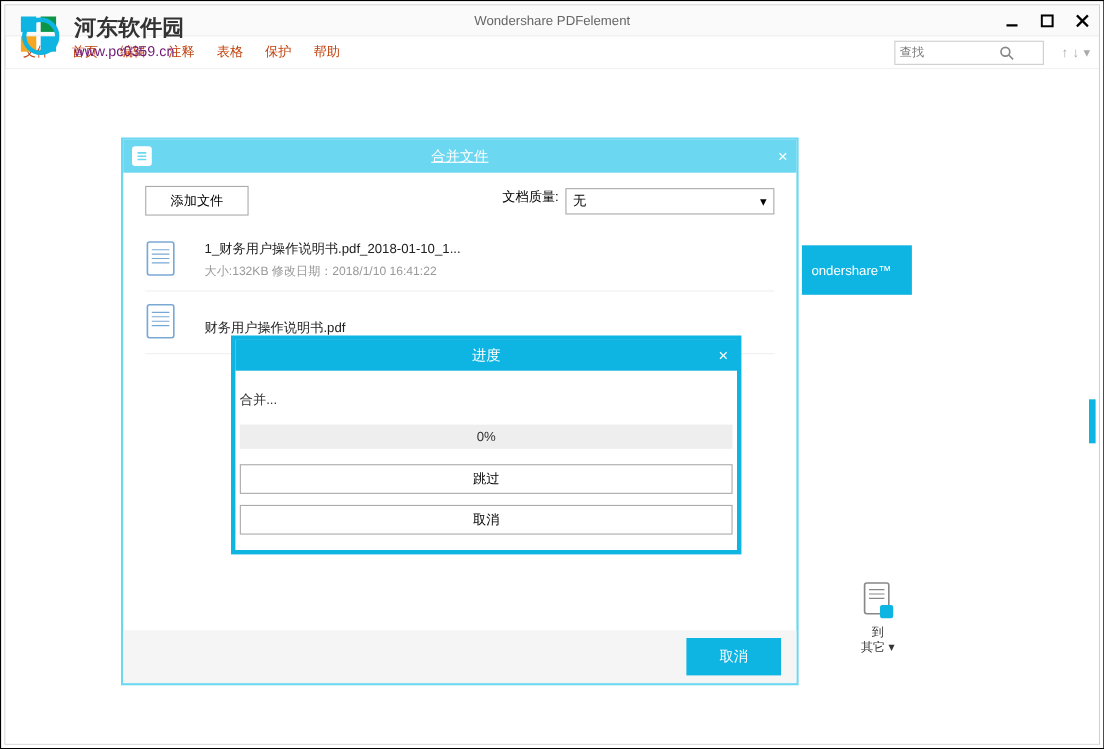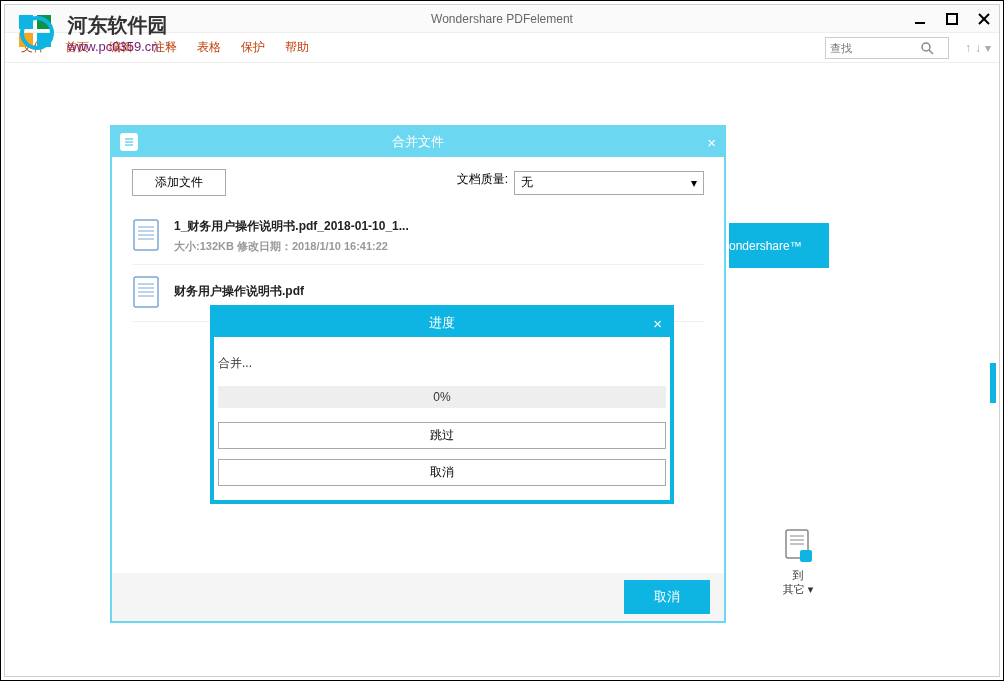--- a/index.html
+++ b/index.html
@@ -5,45 +5,45 @@
 * { box-sizing: border-box; margin: 0; padding: 0; font-family: "Microsoft YaHei", Arial, sans-serif; }
 body { width: 1004px; height: 681px; background: #fff; position: relative; overflow: hidden; }
 .outer-border { position: absolute; inset: 0; border: 1px solid #000; }
 .window { position: absolute; top: 4px; left: 4px; right: 4px; bottom: 4px; background: #fff; border: 1px solid #d0d0d0; }
 .titlebar { height: 28px; background: #fafafa; display: flex; align-items: center; position: relative; border-bottom: 1px solid #eee; }
 .titlebar-title { position: absolute; left: 50%; transform: translateX(-50%); font-size: 12px; color: #666; }
 .win-controls { position: absolute; right: 8px; display: flex; gap: 18px; align-items: center; }
 .win-ctrl { width: 14px; height: 14px; display: flex; align-items: center; justify-content: center; cursor: pointer; color: #222; font-size: 14px; font-weight: bold; }
 .menubar { height: 30px; display: flex; align-items: center; padding: 0 6px; border-bottom: 1px solid #eee; position: relative; }
 .menu-item { font-size: 12px; padding: 6px 10px; cursor: pointer; color: #c2410c; }
-.search-box { position: absolute; right: 50px; width: 124px; height: 22px; border: 1px solid #ccc; display: flex; align-items: center; padding: 0 4px; }
+.search-box { position: absolute; right: 50px; width: 136px; height: 22px; border: 1px solid #ccc; display: flex; align-items: center; padding: 0 4px; }
 .search-box input { border: none; outline: none; width: 90px; font-size: 11px; color: #999; }
 .search-icon { width: 14px; height: 14px; color: #888; }
 .nav-arrows { position: absolute; right: 8px; display: flex; gap: 4px; color: #aaa; font-size: 12px; }
 .workspace { position: absolute; top: 58px; left: 0; right: 0; bottom: 0; background: #fff; }
 .watermark { position: absolute; top: 6px; left: 10px; pointer-events: none; z-index: 3; }
 .watermark .logo { width: 44px; height: 44px; display: inline-block; vertical-align: middle; }
 .watermark .wm-text { display: inline-block; vertical-align: middle; margin-left: 4px; }
 .watermark .wm-title { font-size: 20px; font-weight: bold; color: #333; }
 .watermark .wm-url { font-size: 13px; color: #701a75; font-weight: normal; }
-.bg-panel { position: absolute; top: 160px; right: 170px; width: 100px; height: 45px; background: #0fb5e2; color: #fff; font-size: 12px; display: flex; align-items: center; justify-content: flex-start; padding-right: 10px; }
+.bg-panel { position: absolute; top: 160px; right: 170px; width: 100px; height: 45px; background: #0fb5e2; color: #fff; font-size: 12px; display: flex; align-items: center; justify-content: center; padding-right: 10px; }
 .side-tool { position: absolute; right: 185px; top: 465px; text-align: center; font-size: 11px; color: #333; }
 .side-tool .tool-icon { width: 32px; height: 36px; margin: 0 auto 4px; }
 .side-tool .tool-label { line-height: 1.3; }
 .dialog-merge { position: absolute; top: 125px; left: 110px; width: 616px; height: 498px; background: #fff; border: 2px solid #6cd7f1; }
 .dlg-header { height: 30px; background: #6cd7f1; display: flex; align-items: center; position: relative; }
 .dlg-header .dlg-icon { width: 18px; height: 18px; margin-left: 8px; background: #fff; border-radius: 3px; display: flex; align-items: center; justify-content: center; }
-.dlg-header .dlg-title { position: absolute; left: 50%; transform: translateX(-50%); font-size: 13px; color: #fff; }
+.dlg-header .dlg-title { position: absolute; left: 50%; transform: translateX(-50%); font-size: 13px; color: #fff; text-decoration: underline; }
 .dlg-header .dlg-close { position: absolute; right: 8px; color: #fff; font-size: 15px; cursor: pointer; }
 .dlg-toolbar { padding: 12px 20px; display: flex; align-items: center; gap: 32px; }
 .btn-add { border: 1px solid #aaa; background: #fff; padding: 4px 22px; font-size: 12px; cursor: pointer; }
 .quality-row { margin-left: auto; display: flex; align-items: flex-start; gap: 6px; font-size: 12px; }
 .quality-select { border: 1px solid #aaa; width: 190px; height: 24px; padding: 0 6px; font-size: 12px; display: flex; align-items: center; justify-content: space-between; cursor: pointer; }
 .file-list { padding: 0 20px; }
-.file-item { display: flex; gap: 12px; padding: 10px 0; border-bottom: 1px solid #f0f0f0; align-items: center; font-weight: bold; }
+.file-item { display: flex; gap: 24px; padding: 10px 0; border-bottom: 1px solid #f0f0f0; align-items: flex-end; }
 .file-icon { width: 30px; height: 36px; flex-shrink: 0; }
 .file-info { font-size: 12px; }
 .file-name { color: #222; margin-bottom: 4px; }
 .file-meta { color: #999; font-size: 11px; }
 .dlg-footer { position: absolute; bottom: 0; left: 0; right: 0; height: 48px; background: #f5f5f5; display: flex; align-items: center; justify-content: flex-end; padding: 0 14px; }
 .btn-primary { background: #0fb5e2; color: #fff; border: none; padding: 8px 30px; font-size: 13px; cursor: pointer; }
 .dialog-progress { position: absolute; top: 305px; left: 210px; width: 464px; background: #fff; border: 4px solid #0fb5e2; z-index: 10; }
 .prog-header { height: 28px; background: #0fb5e2; display: flex; align-items: center; position: relative; }
 .prog-header .prog-title { position: absolute; left: 50%; transform: translateX(-50%); font-size: 13px; color: #fff; }
 .prog-header .prog-close { position: absolute; right: 8px; color: #fff; font-size: 15px; cursor: pointer; }

